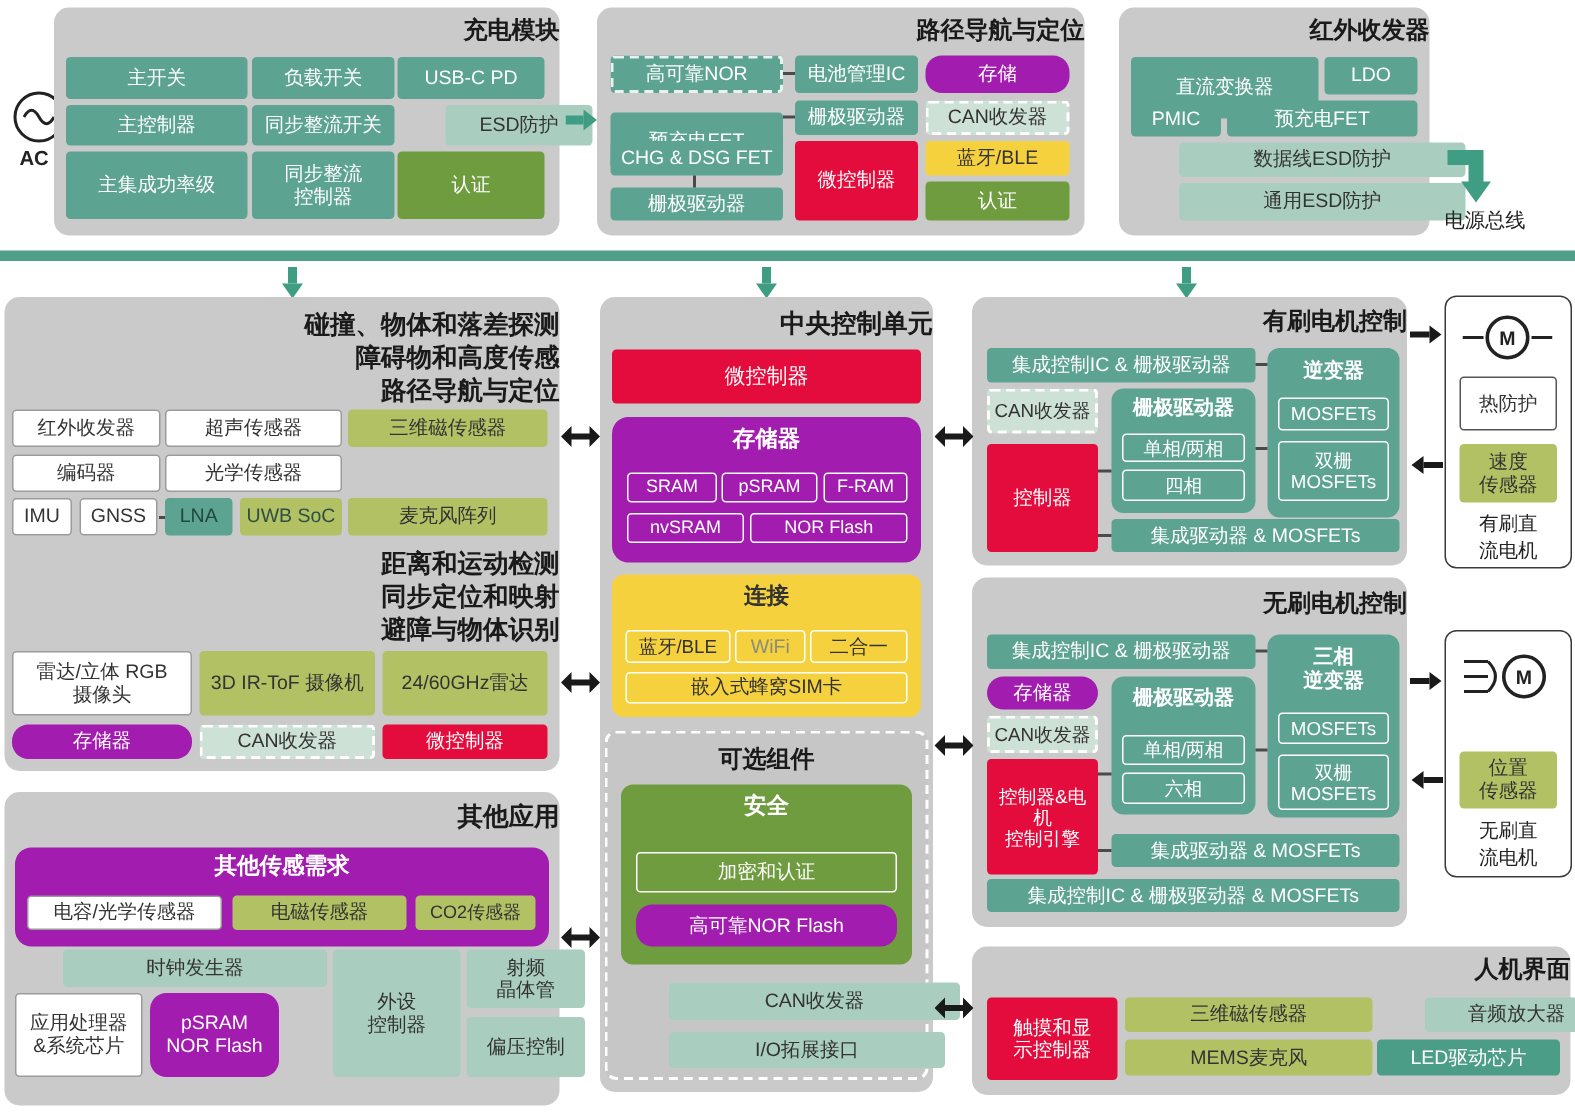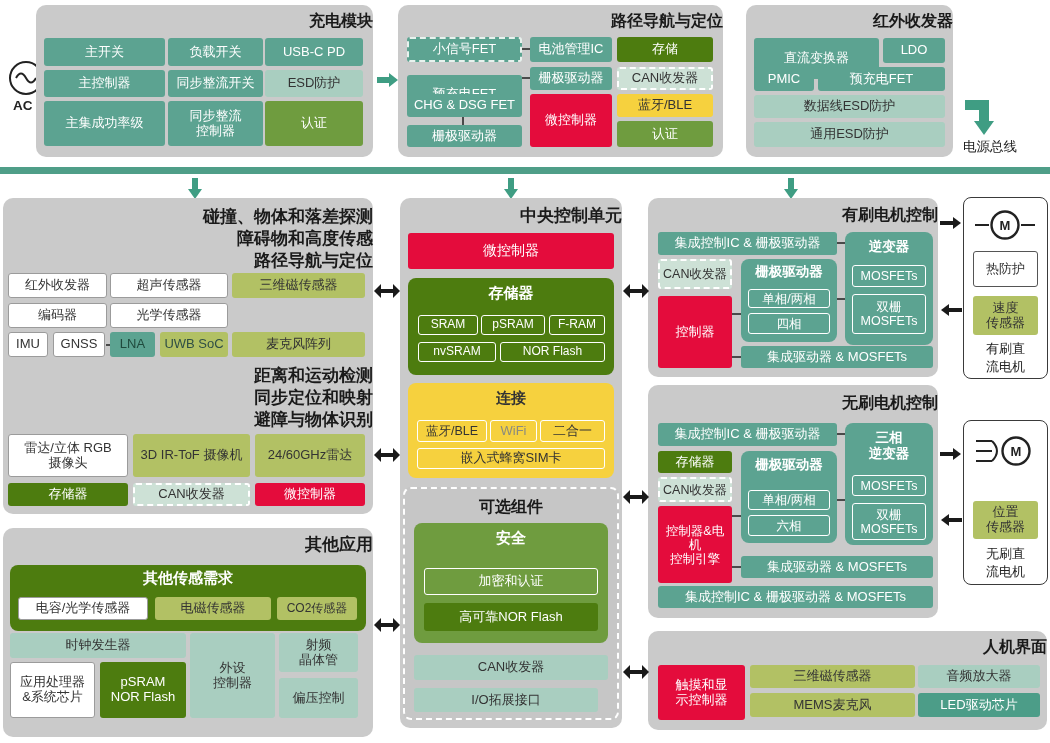--- a/index.html
+++ b/index.html
@@ -9,27 +9,27 @@
   .panel{position:absolute;border-radius:8px;}
   .btitle{position:absolute;left:0;right:0;text-align:right;font-weight:bold;color:#1a1a1a;
           font-size:16px;line-height:1.28;white-space:pre-line;}
   .ptitle{position:absolute;left:0;right:0;text-align:center;font-weight:bold;color:#fff;
           font-size:14.5px;white-space:pre-line;line-height:1.2;}
   .cell{position:absolute;display:flex;align-items:center;justify-content:center;text-align:center;
         border-radius:3px;font-size:13px;line-height:1.12;white-space:pre-line;
         box-sizing:border-box;padding:1px 2px;color:#fff;}
   .teal{background:#5ca391;}
   .teal2{background:#4c9d88;}
-  .lteal{background:#a9cec0;color:#333;}
+  .lteal{background:#a9cec0;color:#333;margin-left:32px;}
   .cdash{background:#cde1d6;color:#333;border:2px dashed #fff;}
   .tdash{background:#5ca391;color:#fff;border:2px dashed #e8f2ee;}
   .olive{background:#b2c164;color:#333;}
   .green{background:#6f9c3f;color:#fff;}
   .red{background:#e40c3c;color:#fff;}
-  .brown{background:#4d7c0f;color:#fff;}
+  .brown{background:#a21caf;color:#fff;border-radius:11px;}
   .yellow{background:#f6d13e;color:#333;}
   .whitec{background:#fff;color:#333;border:1px solid #9b9b9b;}
   .outw{background:transparent;color:#fff;border:1.5px solid #fff;}
   .outy{background:transparent;color:#333;border:1.5px solid #fff;}
   .conn{position:absolute;background:#4a4a4a;}
   .mbox{position:absolute;background:#fff;border:1.6px solid #3a3a3a;border-radius:8px;}
   .mlabel{position:absolute;text-align:center;color:#222;font-size:13px;line-height:1.4;white-space:pre-line;}
   .icon{position:absolute;}
   .buslabel{position:absolute;color:#222;font-size:13.5px;}
 </style>
@@ -62,21 +62,21 @@
 
   <span class="icon" style="left:377px;top:72px">
     <svg width="22" height="16">
         <rect x="0" y="5" width="12" height="6" fill="#3f9d83"></rect>
         <polygon points="12,1 12,15 21,8" fill="#3f9d83"></polygon>
       </svg>
   </span>
 
   <div class="block" style="left:398px;top:5px;width:325px;height:152px">
     <div class="btitle" style="top:6px">路径导航与定位</div>
-    <div class="cell tdash" style="left:9px;top:32px;width:115px;height:25px">小信号FET</div>
+    <div class="cell tdash" style="left:9px;top:32px;width:115px;height:25px">高可靠NOR</div>
     <div class="cell teal" style="left:9px;top:70px;width:115px;height:38px">预充电FET</div>
     <div class="cell teal" style="left:9px;top:89px;width:115px;height:23px">CHG &amp; DSG FET</div>
     <div class="cell teal" style="left:9px;top:120px;width:115px;height:22px">栅极驱动器</div>
     <div class="cell teal" style="left:132px;top:32px;width:82px;height:25px">电池管理IC</div>
     <div class="cell teal" style="left:132px;top:62px;width:82px;height:23px">栅极驱动器</div>
     <div class="cell red" style="left:132px;top:89px;width:82px;height:53px">微控制器</div>
     <div class="cell brown" style="left:219px;top:32px;width:96px;height:25px">存储</div>
     <div class="cell cdash" style="left:219px;top:62px;width:96px;height:23px">CAN收发器</div>
     <div class="cell yellow" style="left:219px;top:89px;width:96px;height:23px">蓝牙/BLE</div>
     <div class="cell green" style="left:219px;top:116px;width:96px;height:26px">认证</div>

